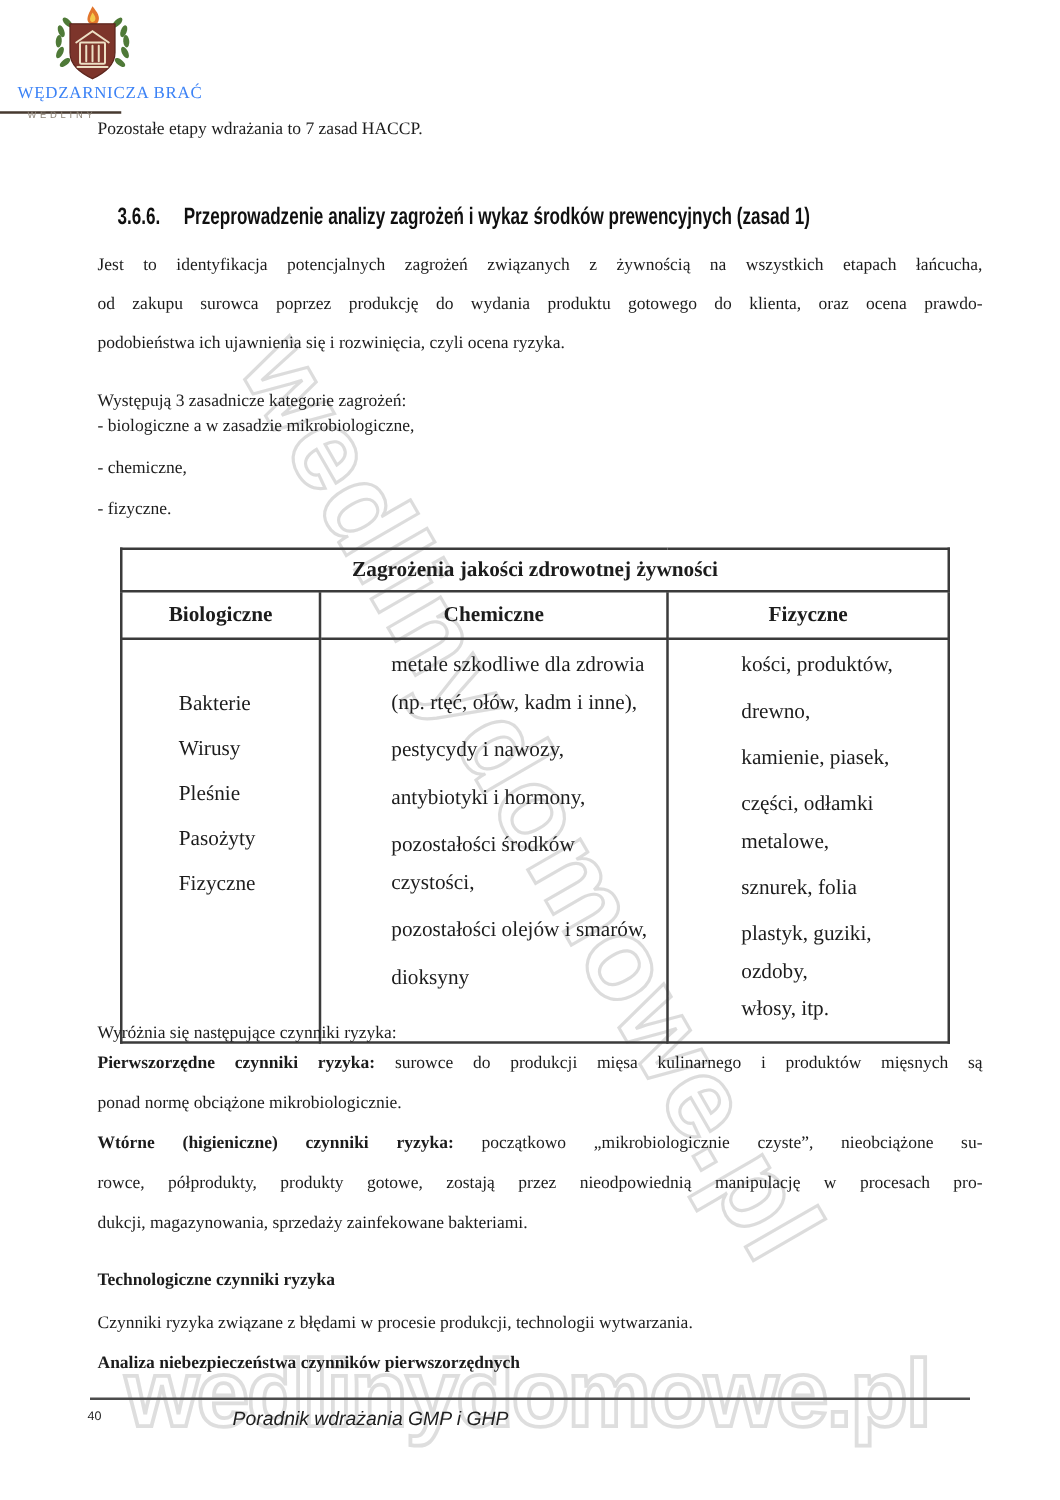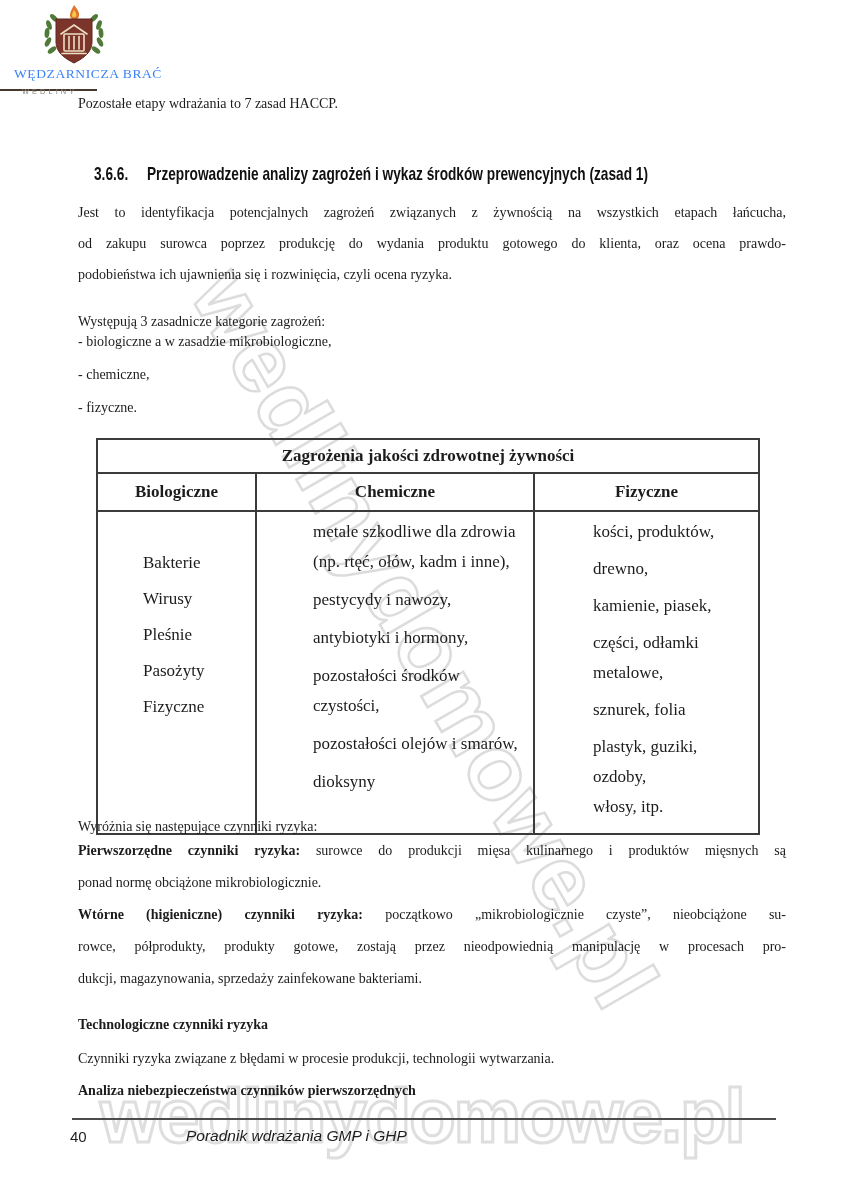--- a/index.html
+++ b/index.html
@@ -70,21 +70,21 @@
   .cell-inner{padding:5px 10px 4px 22px;margin-left:34px;}
   .cell-bio .cell-inner{padding-top:36px; padding-left:11px;}
   .cell-fiz .cell-inner{padding-left:24px;}
   .cell-item{white-space:pre-line; margin-bottom:8px;}
   .cell-bio .cell-item{margin-bottom:6px;}
   .cell-fiz .cell-item{margin-bottom:7px;}
   
   .footer-rule{position:absolute; left:72px; top:1118px; width:704px; height:2px; background:#4c4c4c; z-index:1;}
   .footer-pagenum{
     position:absolute; left:70px; top:1128px; z-index:2;
-    font-family:"Liberation Sans", sans-serif; font-size:15px; color:#1e1e1e;
+    font-family:"Liberation Sans", sans-serif; font-size:10px; color:#1e1e1e;
   }
   .footer-title{
     position:absolute; left:153px; top:1127px; z-index:2;
     font-family:"Liberation Sans", sans-serif; font-style:italic; font-size:15.5px; color:#1e1e1e;padding-left:33px;
   }
 </style>
 </head>
 <body>
 
 <div class="page">

